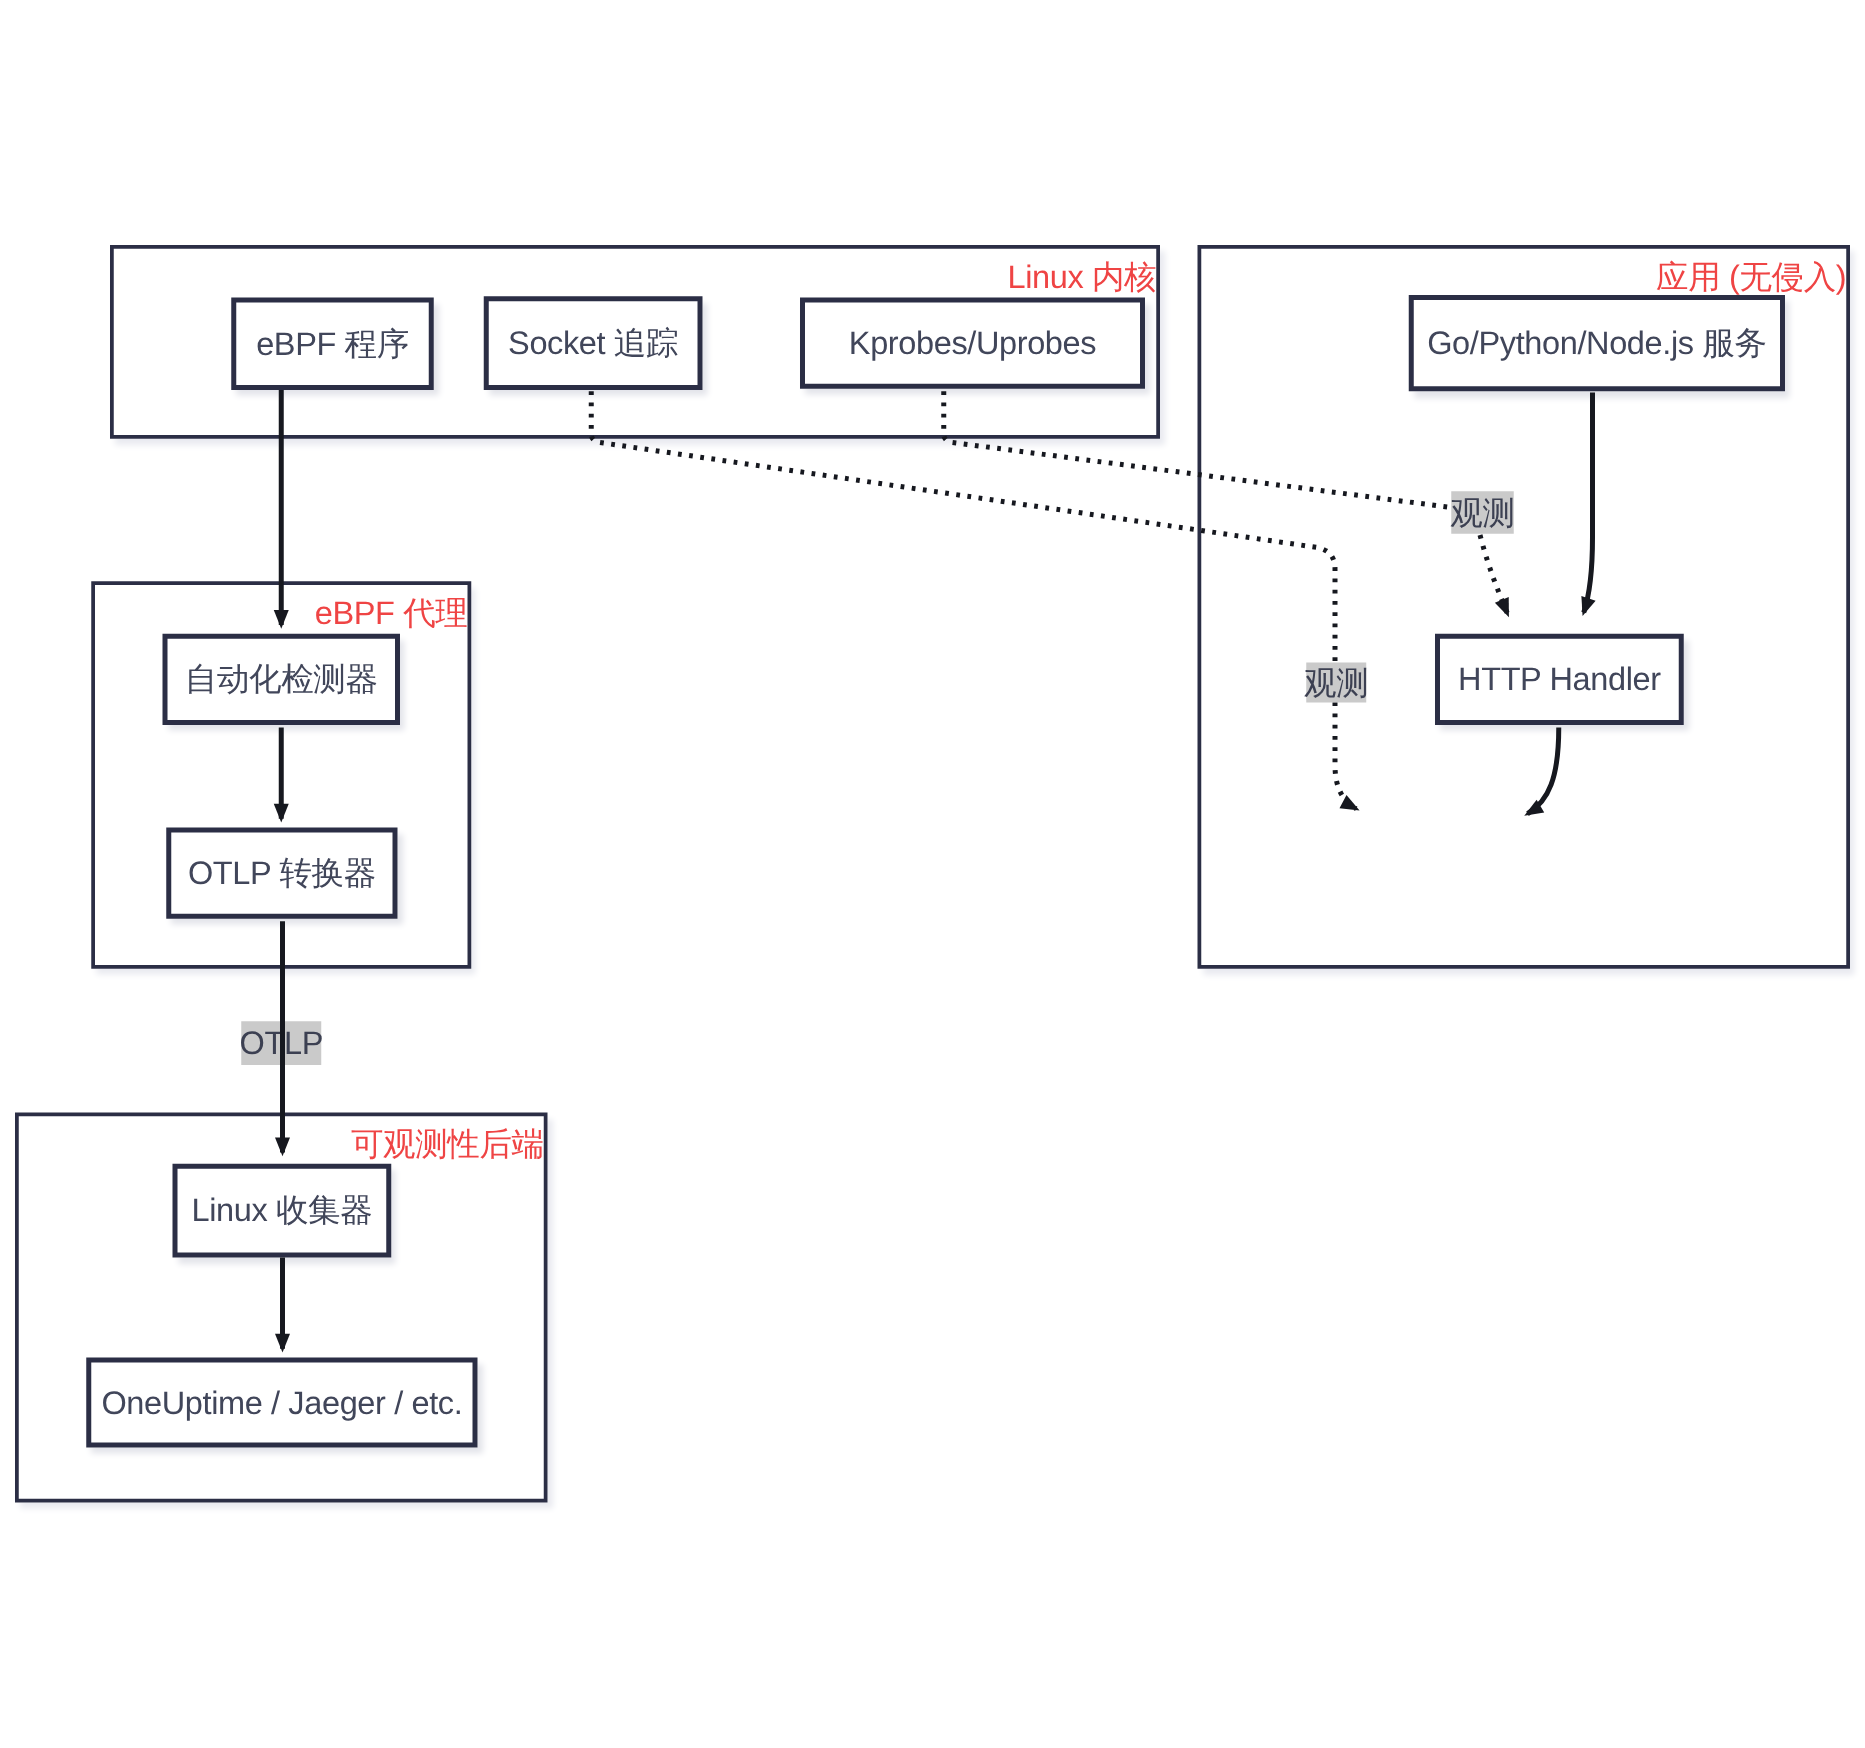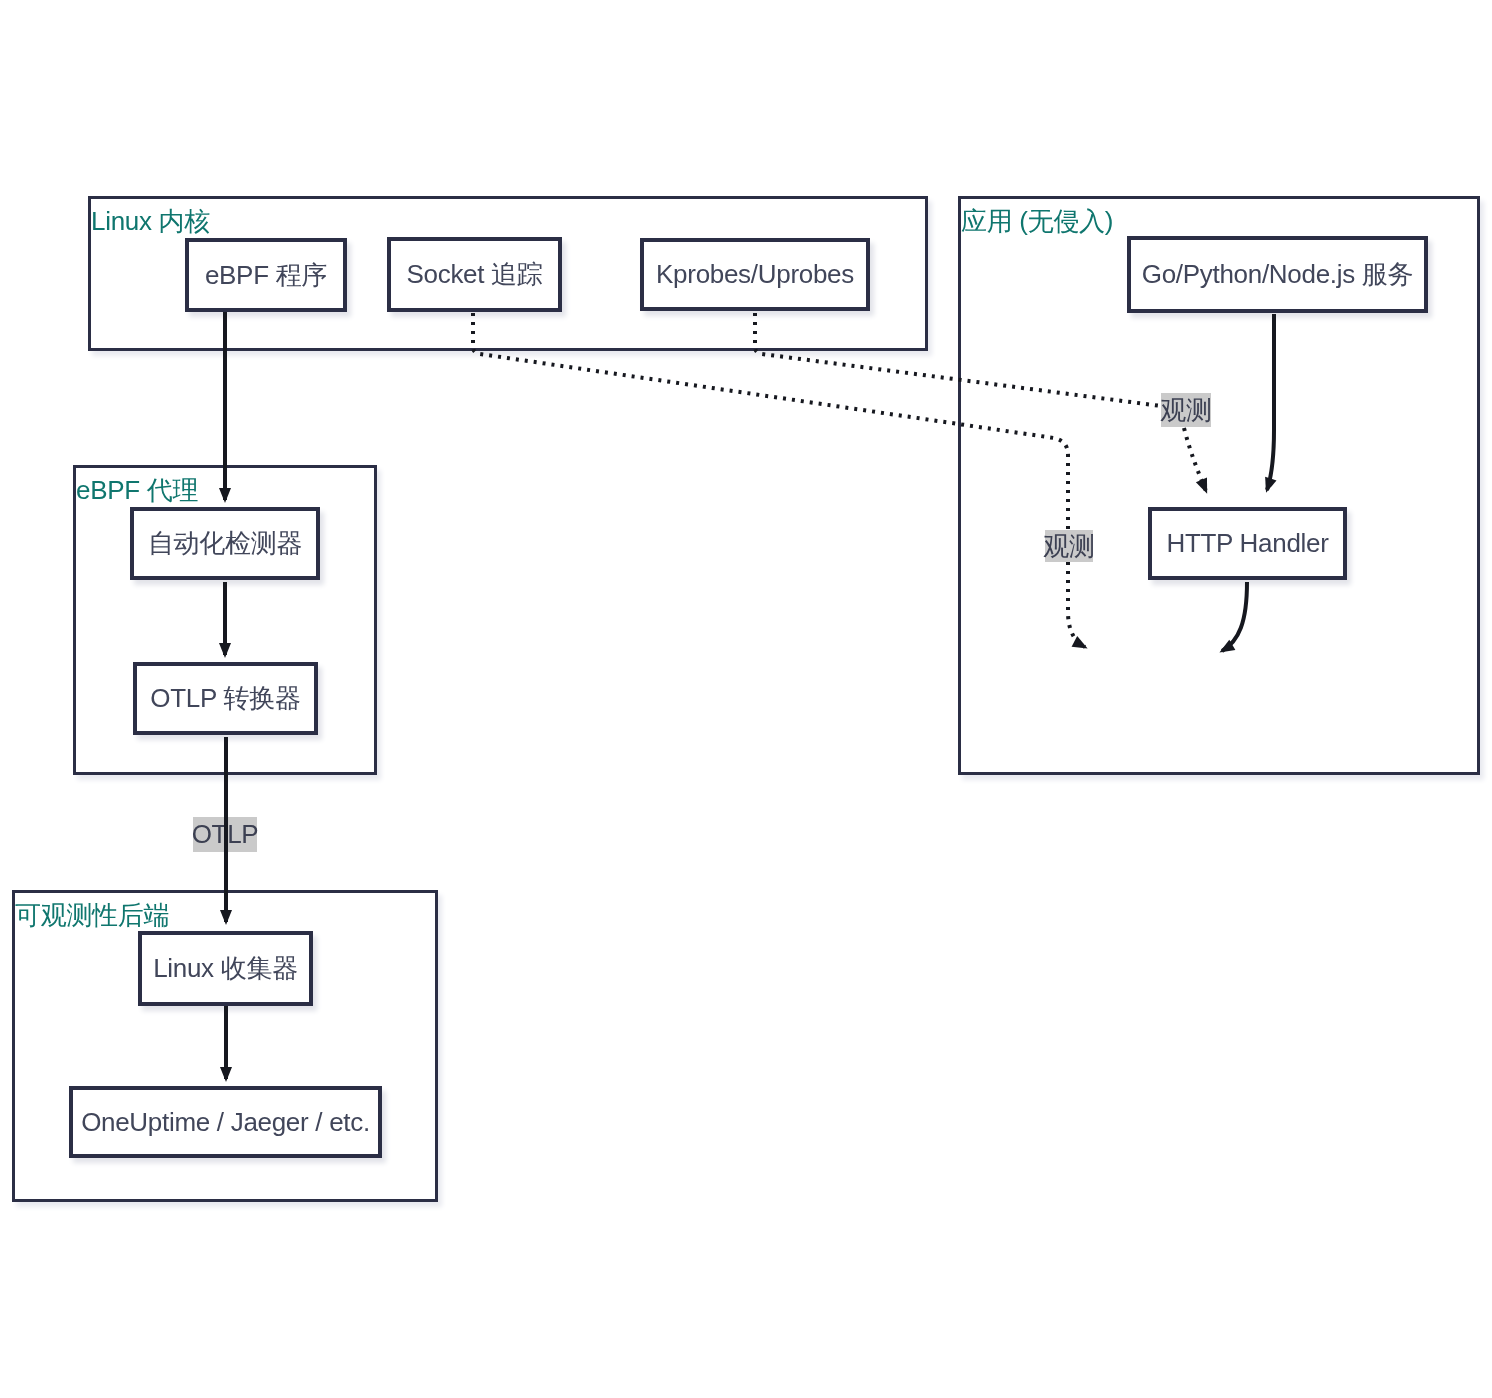--- a/index.html
+++ b/index.html
@@ -14,23 +14,23 @@
     position:absolute;
     border:3px solid #2b2e45;
     background:#ffffff;
     box-shadow:4px 5px 5px #e9eaf0;
     z-index:1;
     box-sizing:border-box;
   }
   .container-title{
     position:absolute;
     top:5px;left:0;width:100%;
-    text-align:left;
+    text-align:right;
     font-size:26px;
-    color:#0f766e;
+    color:#ef4444;
     letter-spacing:-0.3px;
   }
   .node{
     position:absolute;
     border:4px solid #2b2e45;
     background:#ffffff;
     box-shadow:4px 5px 5px #e3e4ea;
     display:flex;align-items:center;justify-content:center;
     font-size:26px;
     color:#41465a;
@@ -79,21 +79,21 @@
   <div class="container" style="left:12px;top:890px;width:426px;height:312px;">
     <div class="container-title">可观测性后端</div>
   </div>
 
   <div class="edge-label below" style="left:193px;top:817px;width:64px;height:35px;">OTLP</div>
 
   <div class="node" style="left:145px;top:238px;width:162px;height:74px;margin-left:40px;">eBPF 程序</div>
 
   <div class="node" style="left:387px;top:237px;width:175px;height:75px;">Socket 追踪</div>
 
-  <div class="node" style="left:640px;top:238px;width:230px;height:73px;">Kprobes/Uprobes</div>
+  <div class="node" style="left:640px;top:238px;width:276px;height:73px;">Kprobes/Uprobes</div>
 
   <div class="node" style="left:1127px;top:236px;width:301px;height:77px;">Go/Python/Node.js 服务</div>
 
   <div class="node" style="left:1148px;top:507px;width:199px;height:73px;">HTTP Handler</div>
 
 
   <div class="node" style="left:130px;top:507px;width:190px;height:73px;">自动化检测器</div>
 
   <div class="node" style="left:133px;top:662px;width:185px;height:73px;">OTLP 转换器</div>
 

